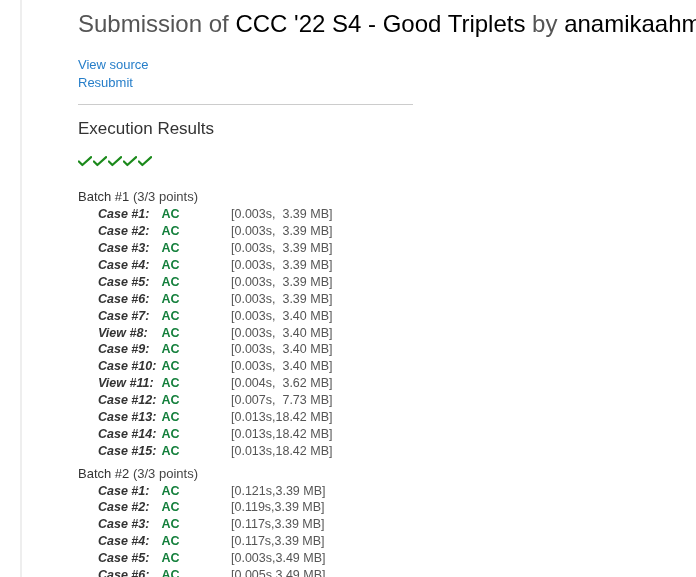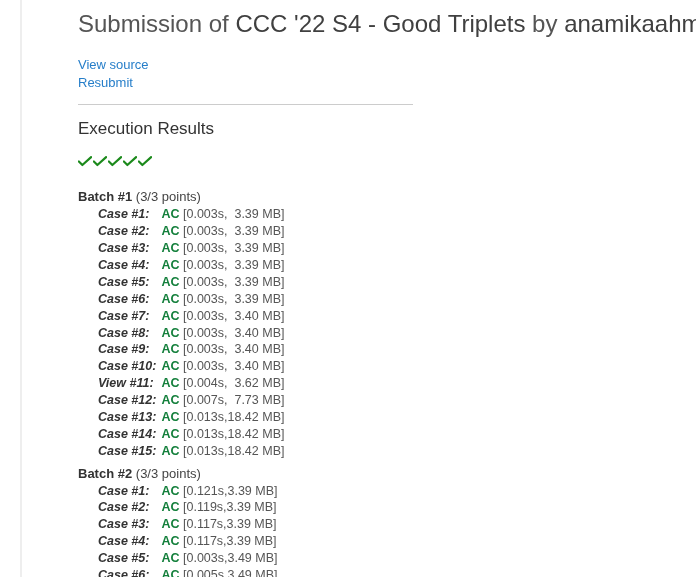--- a/index.html
+++ b/index.html
@@ -16,21 +16,21 @@
     width: 620px;
   }
   h1.title {
     font-size: 24px;
     font-weight: 400;
     color: #555;
     margin: 0 0 18px 0;
     white-space: nowrap;
   }
   h1.title .link {
-    color: #404040;
+    color: #000000;
     text-align: right;
   }
   .actions {
     margin-bottom: 12px;
   }
   .actions a {
     display: block;
     color: #267ec9;
     font-size: 13px;
     text-decoration: none;
@@ -59,21 +59,21 @@
     margin-right: 1px;
   }
   .check-icon svg {
     display: block;
   }
   .batch-header {
     font-size: 13px;
     margin-bottom: 2px;
   }
   .batch-header .batch-label {
-    font-weight: bold;
+    font-weight: normal;
   }
   .batch-header .points {
     color: #444;
     text-align: center;
   }
   .cases {
     padding-left: 20px;
     margin-bottom: 6px;
   }
   .case-row {
@@ -87,20 +87,21 @@
     display: inline-block;
     min-width: 60px;
     font-style: italic;
   }
   .status-ac {
     color: #15803d;
     font-weight: bold;
   }
   .case-meta {
     color: #555;
+    margin-left: 48px;
   }
 </style>
 </head>
 <body>
 
 <div class="container">
   <h1 class="title">
     <span>Submission of </span><a class="link">CCC '22 S4 - Good Triplets</a><span> by </span><a class="link">anamikaahmed</a>
   </h1>
 
@@ -128,21 +129,21 @@
   <div id="batches">
       <div class="batch-header"><span class="batch-label">Batch #1 </span><span class="points">(3/3 points)</span></div>
       <div class="cases">
         <div class="case-row"><span class="case-label">Case #1:</span> <span class="status-ac">AC</span><span class="case-meta"> [0.003s,  3.39 MB]</span></div>
         <div class="case-row"><span class="case-label">Case #2:</span> <span class="status-ac">AC</span><span class="case-meta"> [0.003s,  3.39 MB]</span></div>
         <div class="case-row"><span class="case-label">Case #3:</span> <span class="status-ac">AC</span><span class="case-meta"> [0.003s,  3.39 MB]</span></div>
         <div class="case-row"><span class="case-label">Case #4:</span> <span class="status-ac">AC</span><span class="case-meta"> [0.003s,  3.39 MB]</span></div>
         <div class="case-row"><span class="case-label">Case #5:</span> <span class="status-ac">AC</span><span class="case-meta"> [0.003s,  3.39 MB]</span></div>
         <div class="case-row"><span class="case-label">Case #6:</span> <span class="status-ac">AC</span><span class="case-meta"> [0.003s,  3.39 MB]</span></div>
         <div class="case-row"><span class="case-label">Case #7:</span> <span class="status-ac">AC</span><span class="case-meta"> [0.003s,  3.40 MB]</span></div>
-        <div class="case-row"><span class="case-label">Case #8:</span> <span class="status-ac">AC</span><span class="case-meta"> [0.003s,  3.40 MB]</span></div>
+        <div class="case-row"><span class="case-label">View #8:</span> <span class="status-ac">AC</span><span class="case-meta"> [0.003s,  3.40 MB]</span></div>
         <div class="case-row"><span class="case-label">Case #9:</span> <span class="status-ac">AC</span><span class="case-meta"> [0.003s,  3.40 MB]</span></div>
         <div class="case-row"><span class="case-label">Case #10:</span> <span class="status-ac">AC</span><span class="case-meta"> [0.003s,  3.40 MB]</span></div>
         <div class="case-row"><span class="case-label">View #11:</span> <span class="status-ac">AC</span><span class="case-meta"> [0.004s,  3.62 MB]</span></div>
         <div class="case-row"><span class="case-label">Case #12:</span> <span class="status-ac">AC</span><span class="case-meta"> [0.007s,  7.73 MB]</span></div>
         <div class="case-row"><span class="case-label">Case #13:</span> <span class="status-ac">AC</span><span class="case-meta"> [0.013s,18.42 MB]</span></div>
         <div class="case-row"><span class="case-label">Case #14:</span> <span class="status-ac">AC</span><span class="case-meta"> [0.013s,18.42 MB]</span></div>
         <div class="case-row"><span class="case-label">Case #15:</span> <span class="status-ac">AC</span><span class="case-meta"> [0.013s,18.42 MB]</span></div>
       </div>
       <div class="batch-header"><span class="batch-label">Batch #2 </span><span class="points">(3/3 points)</span></div>
       <div class="cases">

